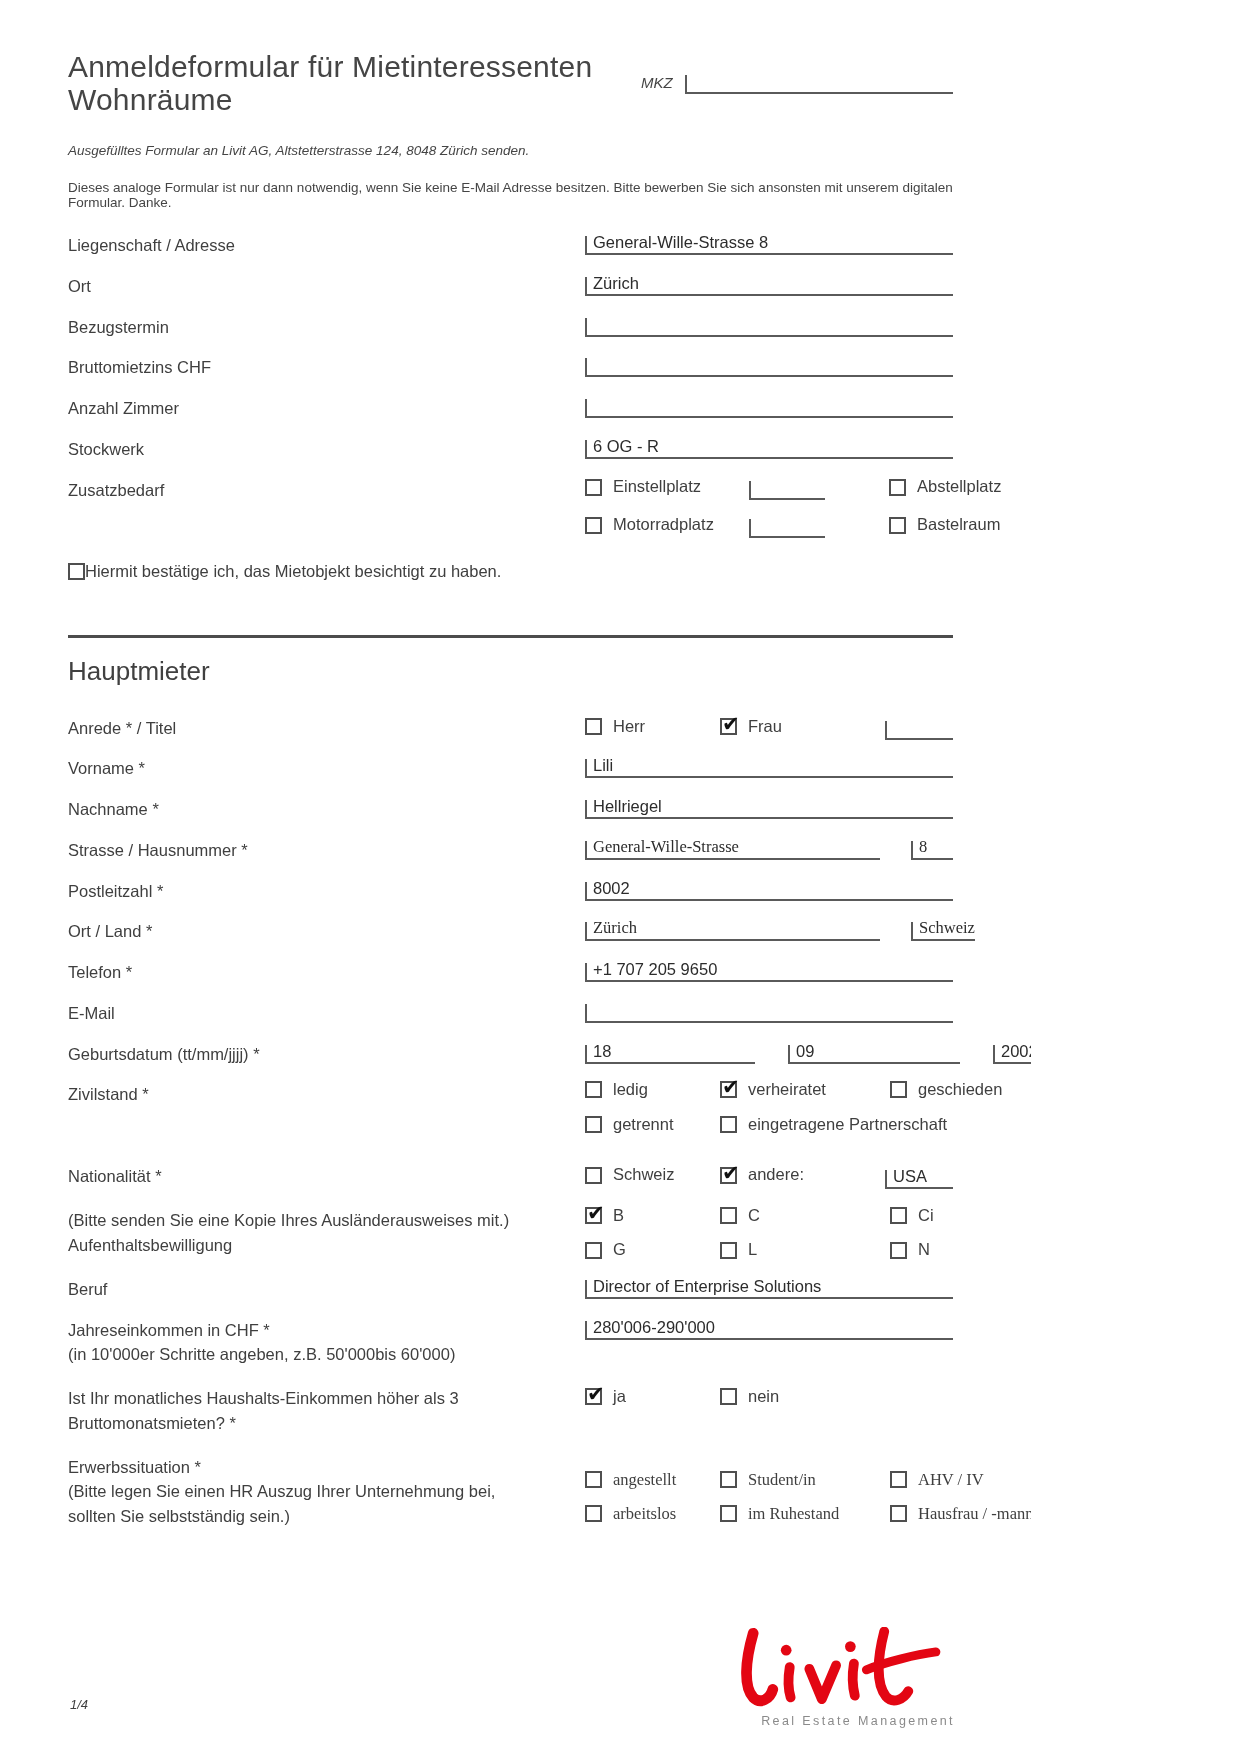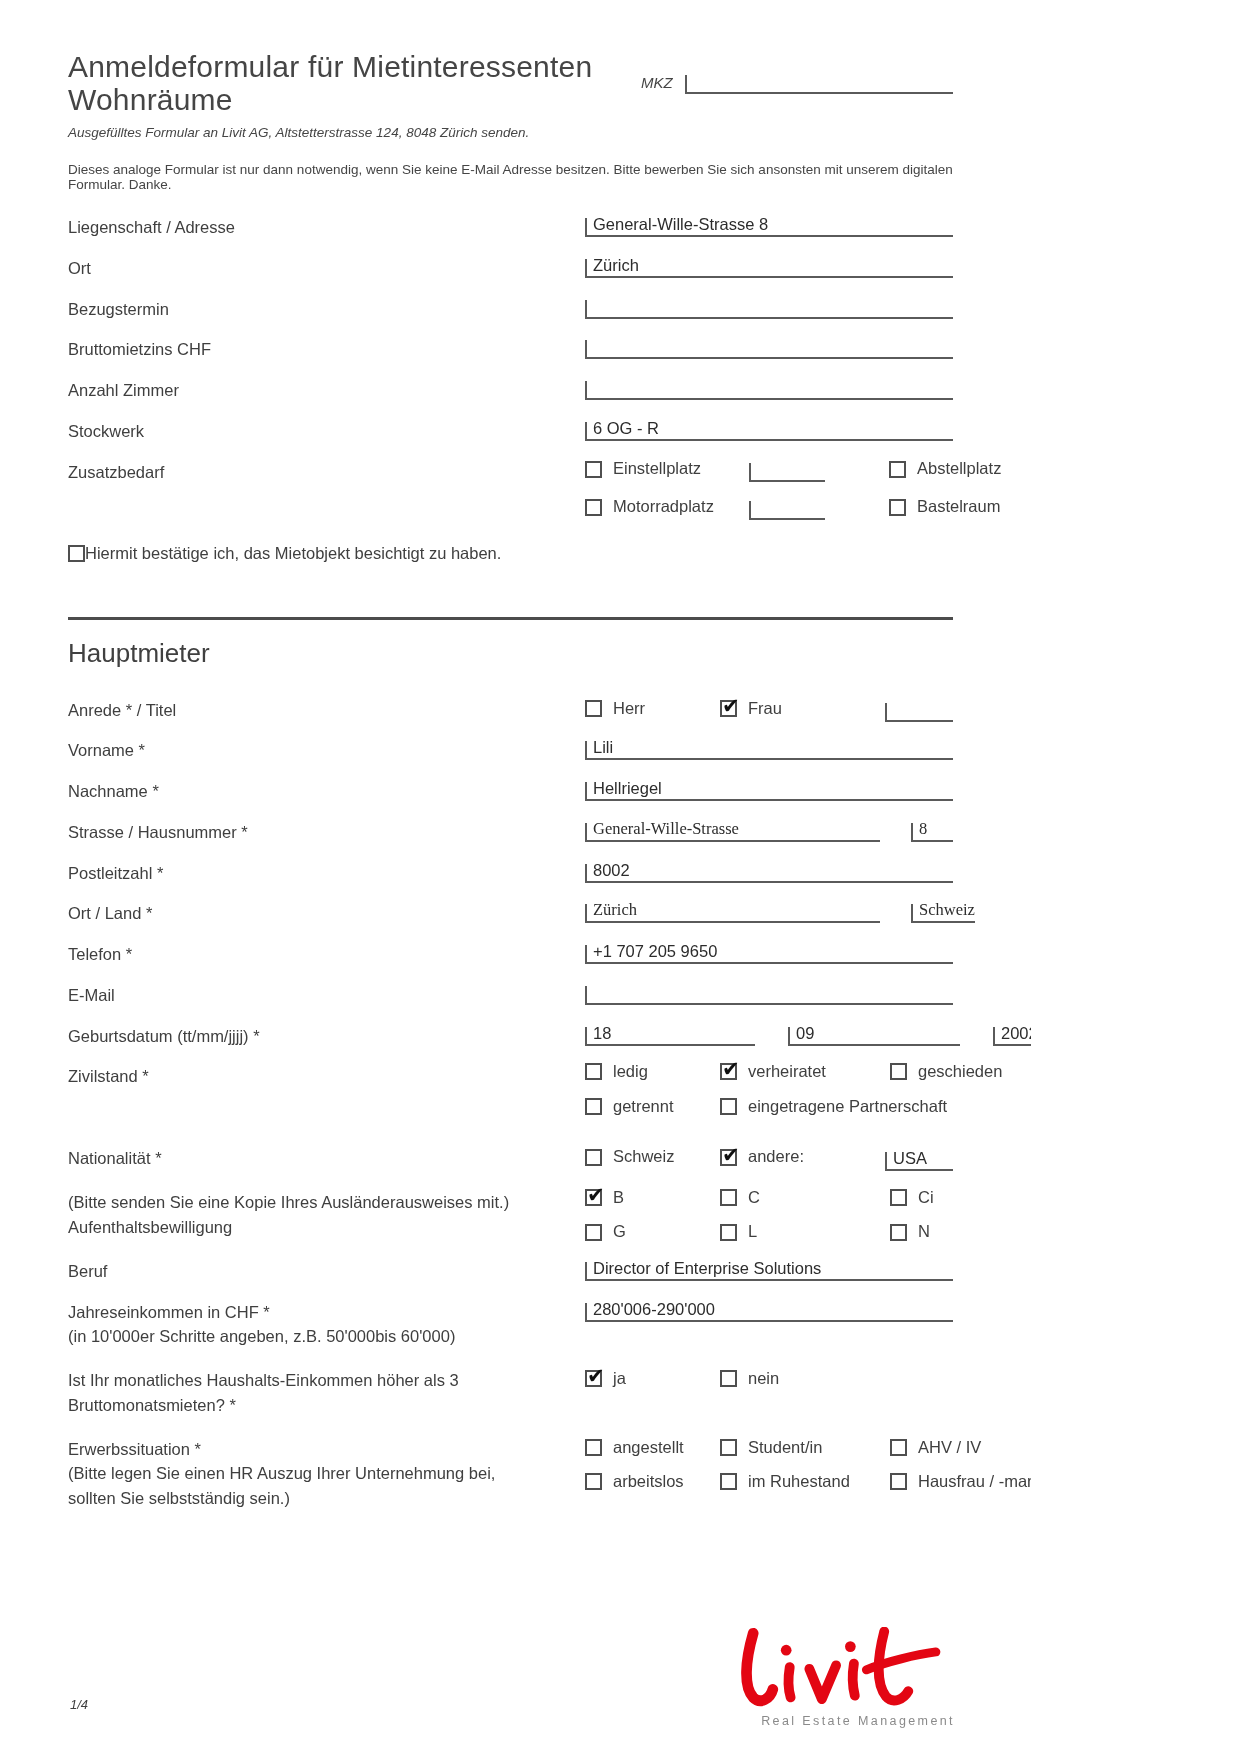--- a/index.html
+++ b/index.html
@@ -4,21 +4,21 @@
 <style>
   * { margin:0; padding:0; box-sizing:border-box; }
   html,body { background:#ffffff; }
   .page {
     position:relative; width:1031px; height:1754px; background:#fff;
     font-family:"Liberation Sans", "DejaVu Sans", sans-serif;
     color:#3f3f3f; padding:50px 78px 0 68px; overflow:hidden;
   }
   .header-row { display:flex; justify-content:space-between; align-items:flex-start; }
   .title { font-size:30px; font-weight:400; color:#454545; letter-spacing:.2px; line-height:1.1; }
-  .subtitle { font-style:italic; font-size:13.5px; color:#454545; margin-top:9px; }
+  .subtitle { font-style:italic; font-size:13.5px; color:#454545; margin-top:27px; }
   .mkz { display:flex; align-items:flex-end; gap:12px; width:312px; flex-shrink:0; margin-top:18px; }
   .mkz-label { font-style:italic; font-size:15px; color:#454545; padding-bottom:3px; }
   .mkz .line { flex:1; height:26px; }
   .note { font-size:13.5px; color:#454545; margin-top:22px; }
 
   .form { margin-top:20px; }
   .row { display:grid; grid-template-columns:517px 1fr; margin-bottom:13px; min-height:25px; }
   .label { font-size:16.5px; line-height:1.5; padding:3px 40px 0 0; }
   .label .sub { display:block; }
 
@@ -431,21 +431,21 @@
           <span>nein</span>
         </div>
       </div>
     </div>
 
     <div class="row mt-md">
       <div class="label">
         <span class="sub">Erwerbssituation *</span>
         <span class="sub">(Bitte legen Sie einen HR Auszug Ihrer Unternehmung bei, sollten Sie selbstständig sein.)</span>
       </div>
-      <div class="stack" style="align-self:start; margin-top:3px;">
+      <div class="stack" style="align-self:start; margin-top:17px;font-family:Liberation Serif, serif;">
         <div class="cols4">
           <div class="opt">
             <span class="cb">
                 <span class="mark"></span>
               </span>
             <span>angestellt</span>
           </div>
           <div class="opt">
             <span class="cb">
                 <span class="mark"></span>

